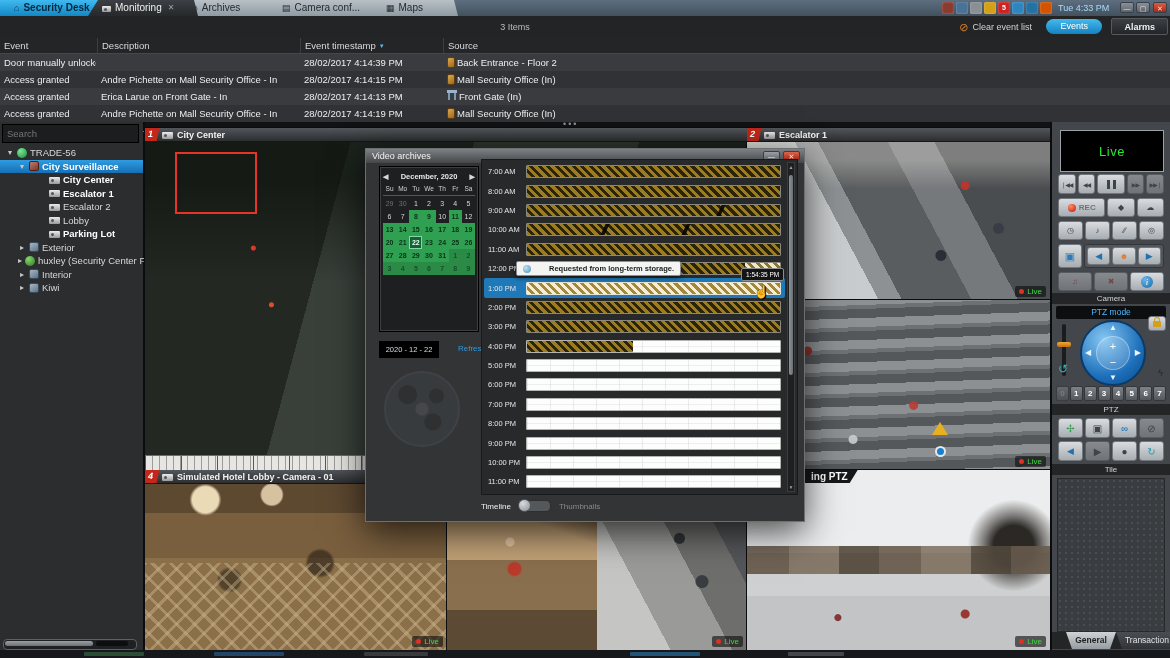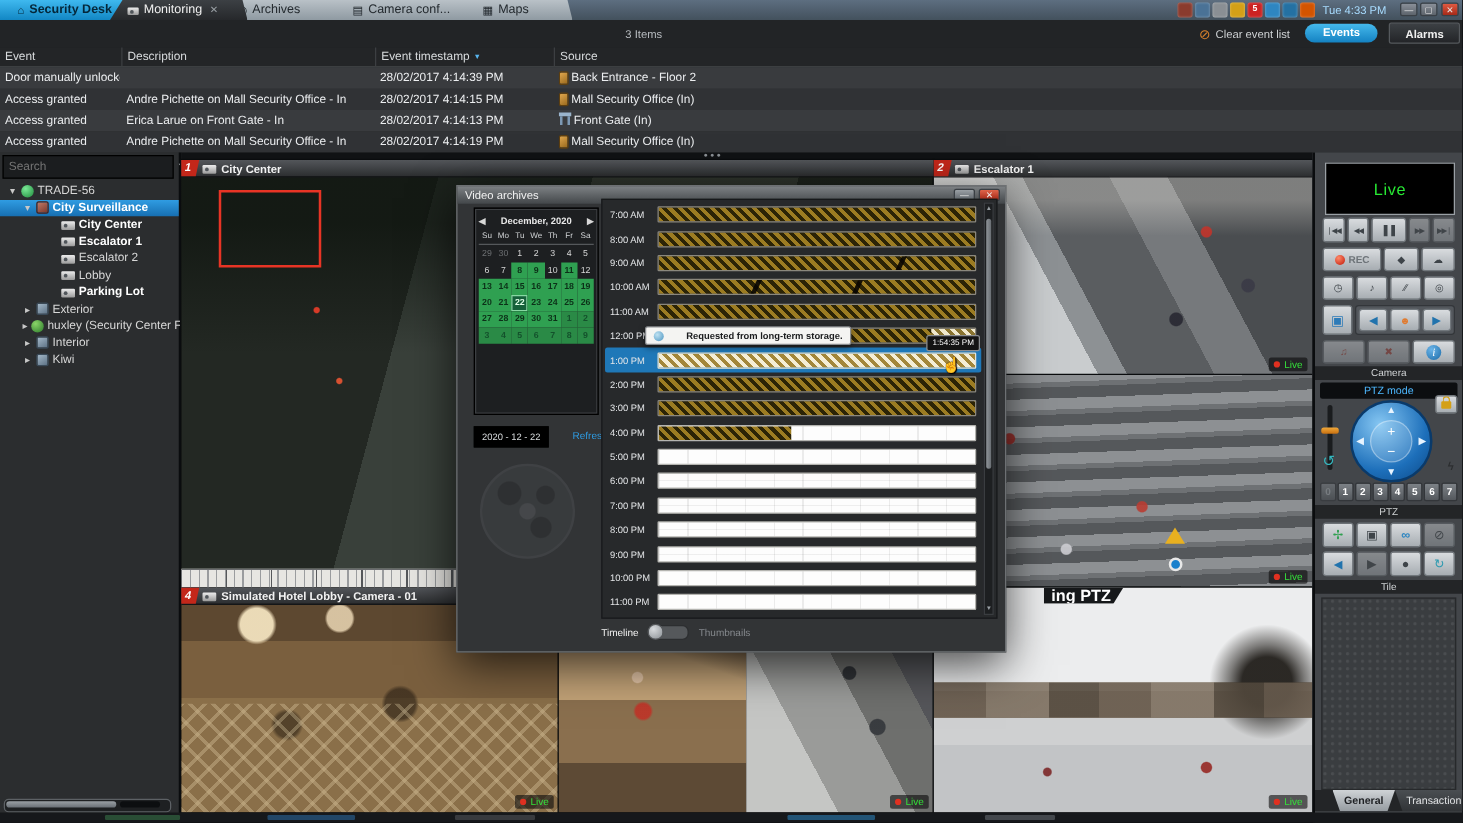--- a/index.html
+++ b/index.html
@@ -28,21 +28,21 @@
   #clock{position:absolute;left:1058px;top:0;height:16px;line-height:16px;font-size:9px;color:#a8dcff;}
   .winbtn{position:absolute;top:2px;height:11px;width:14px;border-radius:2px;font-size:7px;line-height:11px;
           text-align:center;color:#e8e8e8;background:linear-gradient(#8a9099,#5d646c);border:1px solid #3a4046;box-sizing:border-box;}
   #win-close{background:linear-gradient(#e05a42,#a52a18);}
   
   #subbar{position:absolute;left:0;top:16px;width:1170px;height:22px;background:#222426;border-bottom:1px solid #0a0c0e;}
   #items-count{position:absolute;left:440px;top:0;width:150px;text-align:center;line-height:22px;font-size:9px;color:#b8bcc0;}
   #clear-evt{position:absolute;right:138px;top:0;height:22px;display:flex;align-items:center;gap:4px;font-size:9px;color:#cfd2d4;}
   #clear-evt .no-ic{color:#d9822b;font-size:11px;}
   #btn-events{position:absolute;right:68px;top:3px;height:15px;line-height:15px;padding:0 14px;border-radius:8px;
-              background:linear-gradient(#45b9ec,#1482c2);color:#fff;font-size:9px;font-weight:bold;border:none;}
+              background:linear-gradient(#45b9ec,#1482c2);color:#fff;font-size:9px;font-weight:normal;border:none;}
   #btn-alarms{position:absolute;right:2px;top:2px;height:17px;line-height:17px;padding:0 12px;
               background:linear-gradient(#3c4044,#232528);color:#f0f0f0;font-size:9px;font-weight:bold;border:1px solid #55595d;border-radius:2px;}
   
   #etable{position:absolute;left:0;top:38px;width:1170px;height:84px;background:#2c2e30;}
   #ehead{position:relative;height:15px;background:#232527;border-bottom:1px solid #45484b;font-size:9.5px;color:#d8dbdd;}
   .hc{position:absolute;top:0;line-height:15px;border-left:1px solid #3c3f42;padding-left:4px;box-sizing:border-box;height:15px;}
   #hc0{left:0;width:97px;border-left:none;}
   #hc1{left:97px;width:203px;}
   #hc2{left:300px;width:143px;}
   #hc3{left:443px;width:147px;}
@@ -101,21 +101,21 @@
   #ruler{position:absolute;left:0;bottom:0;right:0;height:14px;background:#e7e6e2;z-index:3;
          background-image:repeating-linear-gradient(90deg,#55575a 0 1px,transparent 1px 36px),repeating-linear-gradient(90deg,#9a9c9e 0 1px,transparent 1px 7px);
          border-top:1px solid #6a6c6e;}
   #selbox{position:absolute;left:30px;top:11px;width:78px;height:58px;border:2px solid #e83425;z-index:2;}
   #tile2{left:602px;top:6px;width:303px;height:172px;}
   #tile3{left:602px;top:178px;width:303px;height:170px;}
   #tile4{left:0;top:348px;width:302px;height:180px;}
   #tile5{left:602px;top:348px;width:303px;height:180px;}
   #tile5 .thead{background:transparent;border-bottom:none;}
   #tile5-tab{position:absolute;left:58px;top:0;height:13px;line-height:13px;background:#16181a;color:#fff;
-             font-size:13px;font-weight:bold;padding:0 10px 0 6px;clip-path:polygon(0 0,100% 0,calc(100% - 8px) 100%,0 100%);margin-left:30px;}
+             font-size:10px;font-weight:bold;padding:0 10px 0 6px;clip-path:polygon(0 0,100% 0,calc(100% - 8px) 100%,0 100%);}
   #duo{left:302px;top:348px;width:300px;height:180px;}
   .half{position:absolute;top:0;bottom:0;width:150px;}
   
   .scene-city{background:
     radial-gradient(circle at 18% 34%,rgba(225,60,40,.95) 0 2px,transparent 3px),
     radial-gradient(circle at 21% 52%,rgba(235,85,50,.9) 0 2px,transparent 3px),
     radial-gradient(circle at 47% 40%,rgba(240,200,90,.9) 0 2px,transparent 3px),
     radial-gradient(circle at 52% 60%,rgba(90,225,110,.9) 0 2px,transparent 3px),
     radial-gradient(circle at 40% 78%,rgba(255,240,215,.8) 0 3px,transparent 4px),
     linear-gradient(180deg,rgba(12,18,12,.65) 0 12%,transparent 45%),

